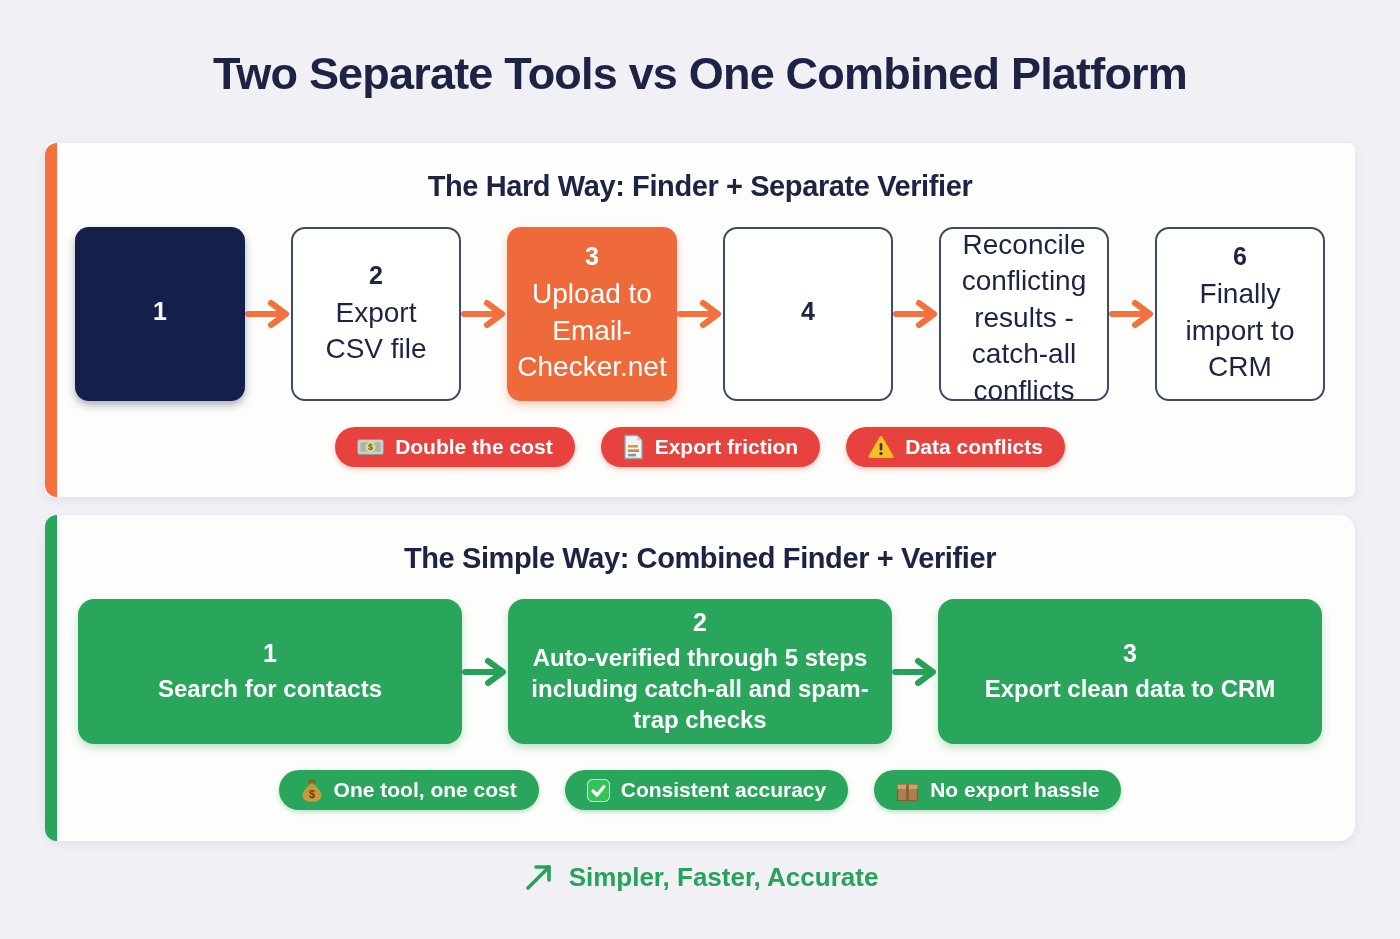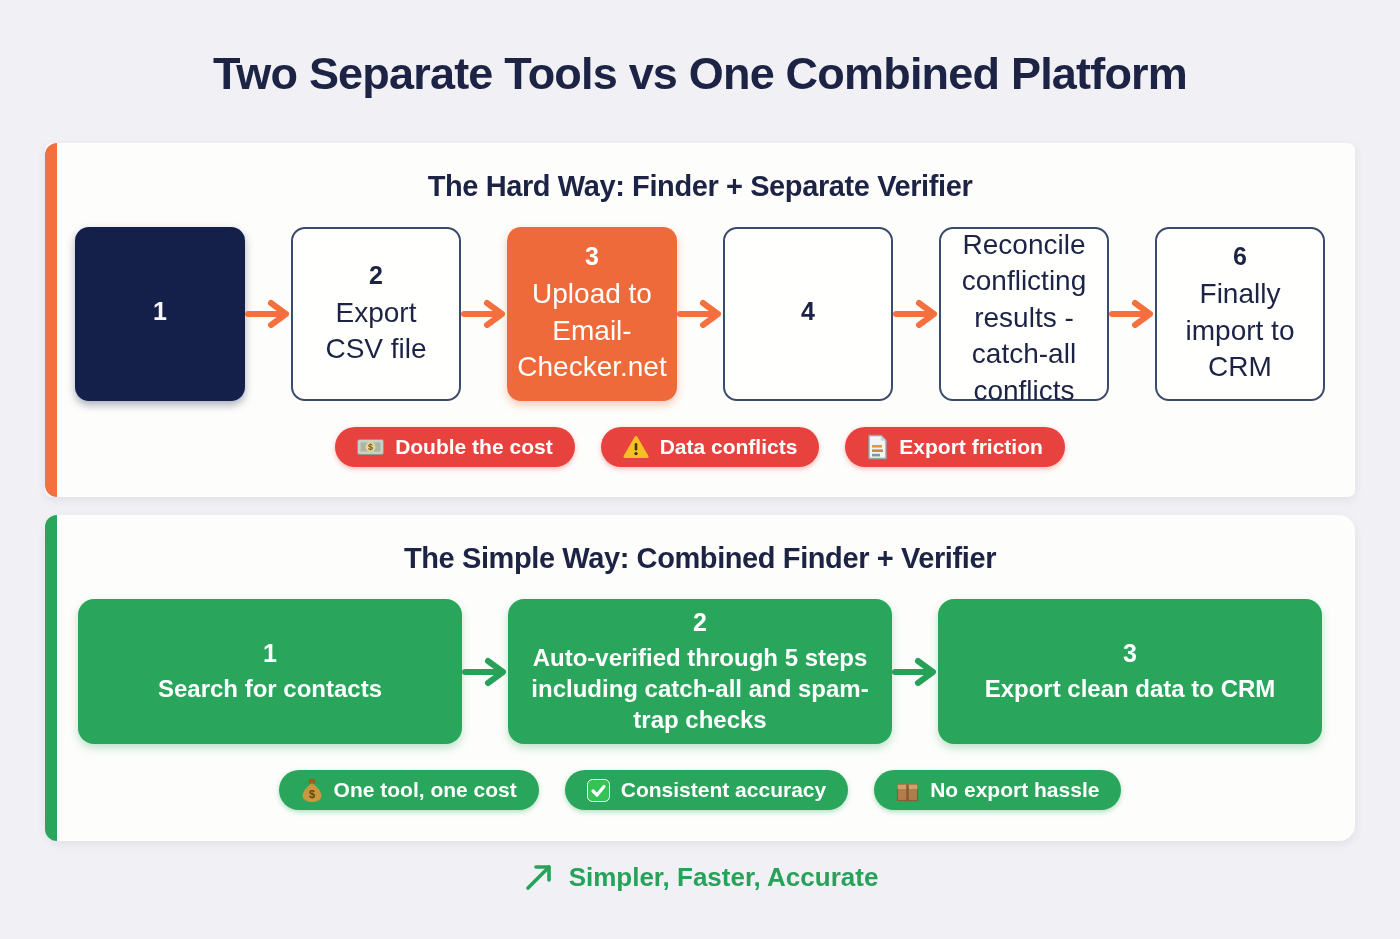--- a/index.html
+++ b/index.html
@@ -165,40 +165,40 @@
             <rect x="3.5" y="5.5" width="20" height="9" fill="#aab6a5"></rect>
             <circle cx="13.5" cy="10" r="5" fill="#e9d693"></circle>
             <text x="13.5" y="13.4" text-anchor="middle" font-size="9" font-weight="bold" fill="#6e5a1e" font-family="Liberation Sans, sans-serif">$</text>
           </svg>
         </span>
         <span>Double the cost</span>
       </div>
 
       <div class="badge badge-red">
         <span class="badge-icon">
-          <svg width="26" height="24" viewBox="0 0 26 24">
-            <path d="M13 2.5 L24 21.5 H2 Z" fill="#f6c025" stroke="#f6c025" stroke-width="3" stroke-linejoin="round"></path>
-            <rect x="11.7" y="8" width="2.6" height="7.5" rx="1.3" fill="#4a3306"></rect>
-            <circle cx="13" cy="18.6" r="1.7" fill="#4a3306"></circle>
-          </svg>
-        </span>
-        <span>Data conflicts</span>
-      </div>
-
-      <div class="badge badge-red">
-        <span class="badge-icon">
           <svg width="21" height="26" viewBox="0 0 21 26">
             <path d="M2 1.5 H14 L19 6.5 V24.5 H2 Z" fill="#f2f4f6" stroke="#9aa2ad" stroke-width="1.4"></path>
             <path d="M14 1.5 L14 6.5 H19 Z" fill="#c9d0d8"></path>
             <rect x="5" y="11" width="10" height="2.6" fill="#e8923e"></rect>
             <rect x="5" y="15.4" width="11" height="2.6" fill="#c98a45"></rect>
             <rect x="5" y="19.8" width="8" height="2.6" fill="#8b949e"></rect>
           </svg>
         </span>
         <span>Export friction</span>
+      </div>
+
+      <div class="badge badge-red">
+        <span class="badge-icon">
+          <svg width="26" height="24" viewBox="0 0 26 24">
+            <path d="M13 2.5 L24 21.5 H2 Z" fill="#f6c025" stroke="#f6c025" stroke-width="3" stroke-linejoin="round"></path>
+            <rect x="11.7" y="8" width="2.6" height="7.5" rx="1.3" fill="#4a3306"></rect>
+            <circle cx="13" cy="18.6" r="1.7" fill="#4a3306"></circle>
+          </svg>
+        </span>
+        <span>Data conflicts</span>
       </div>
 
     </div>
   </div>
 
   <div class="panel panel-simple">
     <div class="accent-bar accent-green"></div>
 
     <div class="panel-heading">The Simple Way: Combined Finder + Verifier</div>
 

